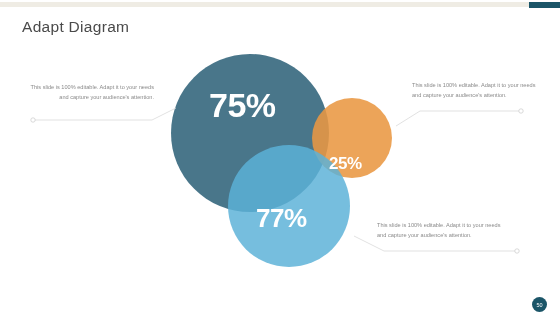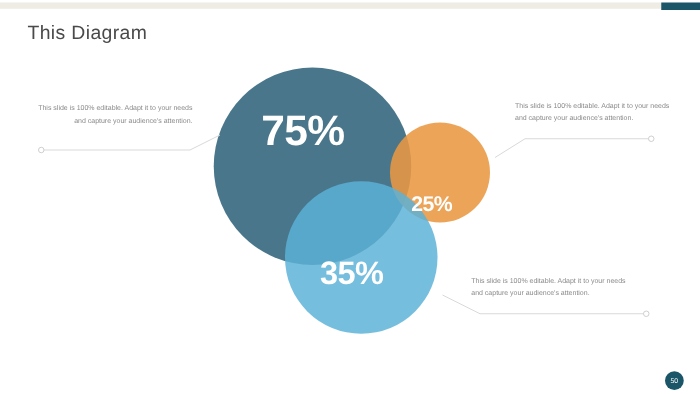--- a/index.html
+++ b/index.html
@@ -157,30 +157,30 @@
   }
 </style>
 </head>
 <body>
 
 <div id="slide">
 
   <div class="top-band"></div>
   <div class="top-accent"></div>
 
-  <div class="title">This Diagram</div>
+  <div class="title">Adapt Diagram</div>
 
   <div class="venn">
     <div class="circle c-main"></div>
     <div class="circle c-orange"></div>
     <div class="circle c-light"></div>
 
     <div class="pct pct-75">75%</div>
     <div class="pct pct-25">25%</div>
-    <div class="pct pct-35">35%</div>
+    <div class="pct pct-35">77%</div>
   </div>
 
   <div class="callout left">This slide is 100% editable. Adapt it to your needs and capture your audience's attention.</div>
   <div class="callout right-top">This slide is 100% editable. Adapt it to your needs and capture your audience's attention.</div>
   <div class="callout right-bottom">This slide is 100% editable. Adapt it to your needs and capture your audience's attention.</div>
 
   <svg class="connector" style="left:0;top:0;" width="560" height="315">
     <path class="conn-line" d="M 34 120 L 152 120 L 176 108"></path>
     <circle class="conn-dot" cx="33" cy="120" r="2.2"></circle>
 

